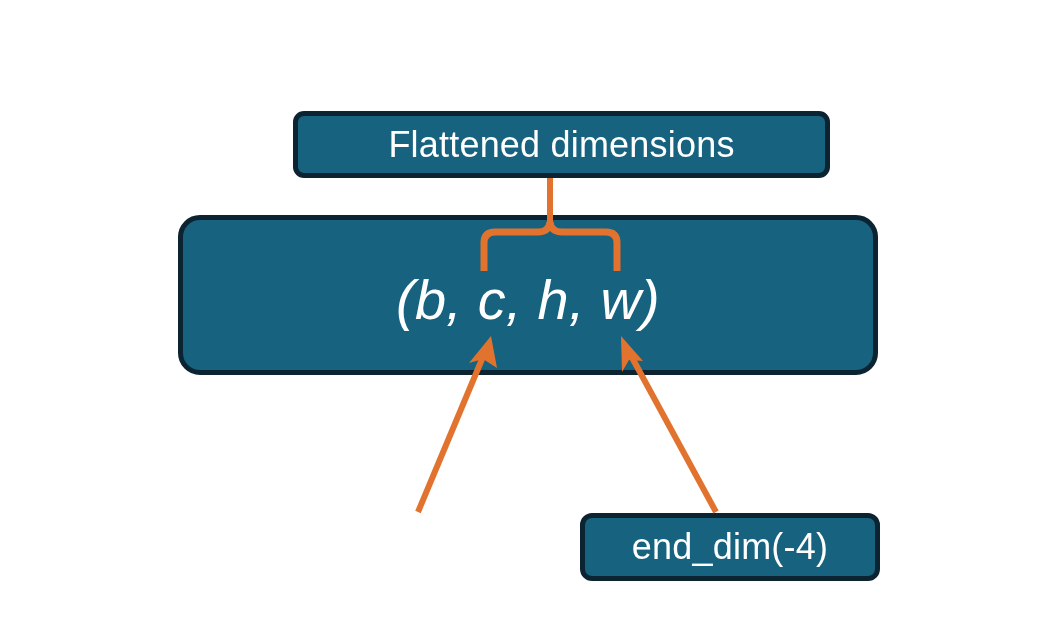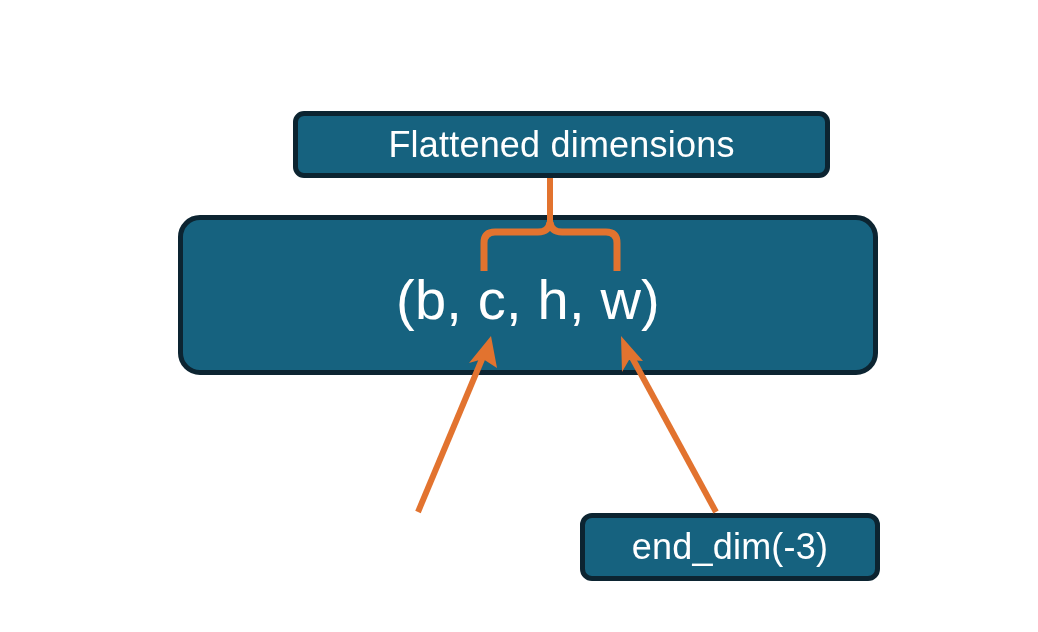--- a/index.html
+++ b/index.html
@@ -40,20 +40,21 @@
   #node-shape {
     left: 178px;
     top: 215px;
     width: 700px;
     height: 160px;
     border-radius: 22px;
     font-size: 56px;
   }
   #node-shape .shape-label {
     transform: translateY(4px);
+    font-style: italic;
   }
   #node-start {
     left: 268px;
     top: 513px;
     width: 295px;
     height: 68px;
     border-radius: 12px;
     font-size: 36px;
   }
   #node-end {
@@ -100,21 +101,21 @@
   <div class="node" id="node-flattened">
     <span class="node-label">Flattened dimensions</span>
   </div>
 
   <div class="node" id="node-shape">
     <span class="shape-label">(b, c, h, w)</span>
   </div>
 
 
   <div class="node" id="node-end">
-    <span class="node-label">end_dim(-3)</span>
+    <span class="node-label">end_dim(-4)</span>
   </div>
 
   <svg id="overlay" viewBox="0 0 1038 632">
 
     <path class="stem-path" d="M 550 178 L 550 224" stroke="#e2732f"></path>
 
     <path class="brace-path" d="M 484 271
              L 484 243
              Q 484 232 495 232
              L 538 232

